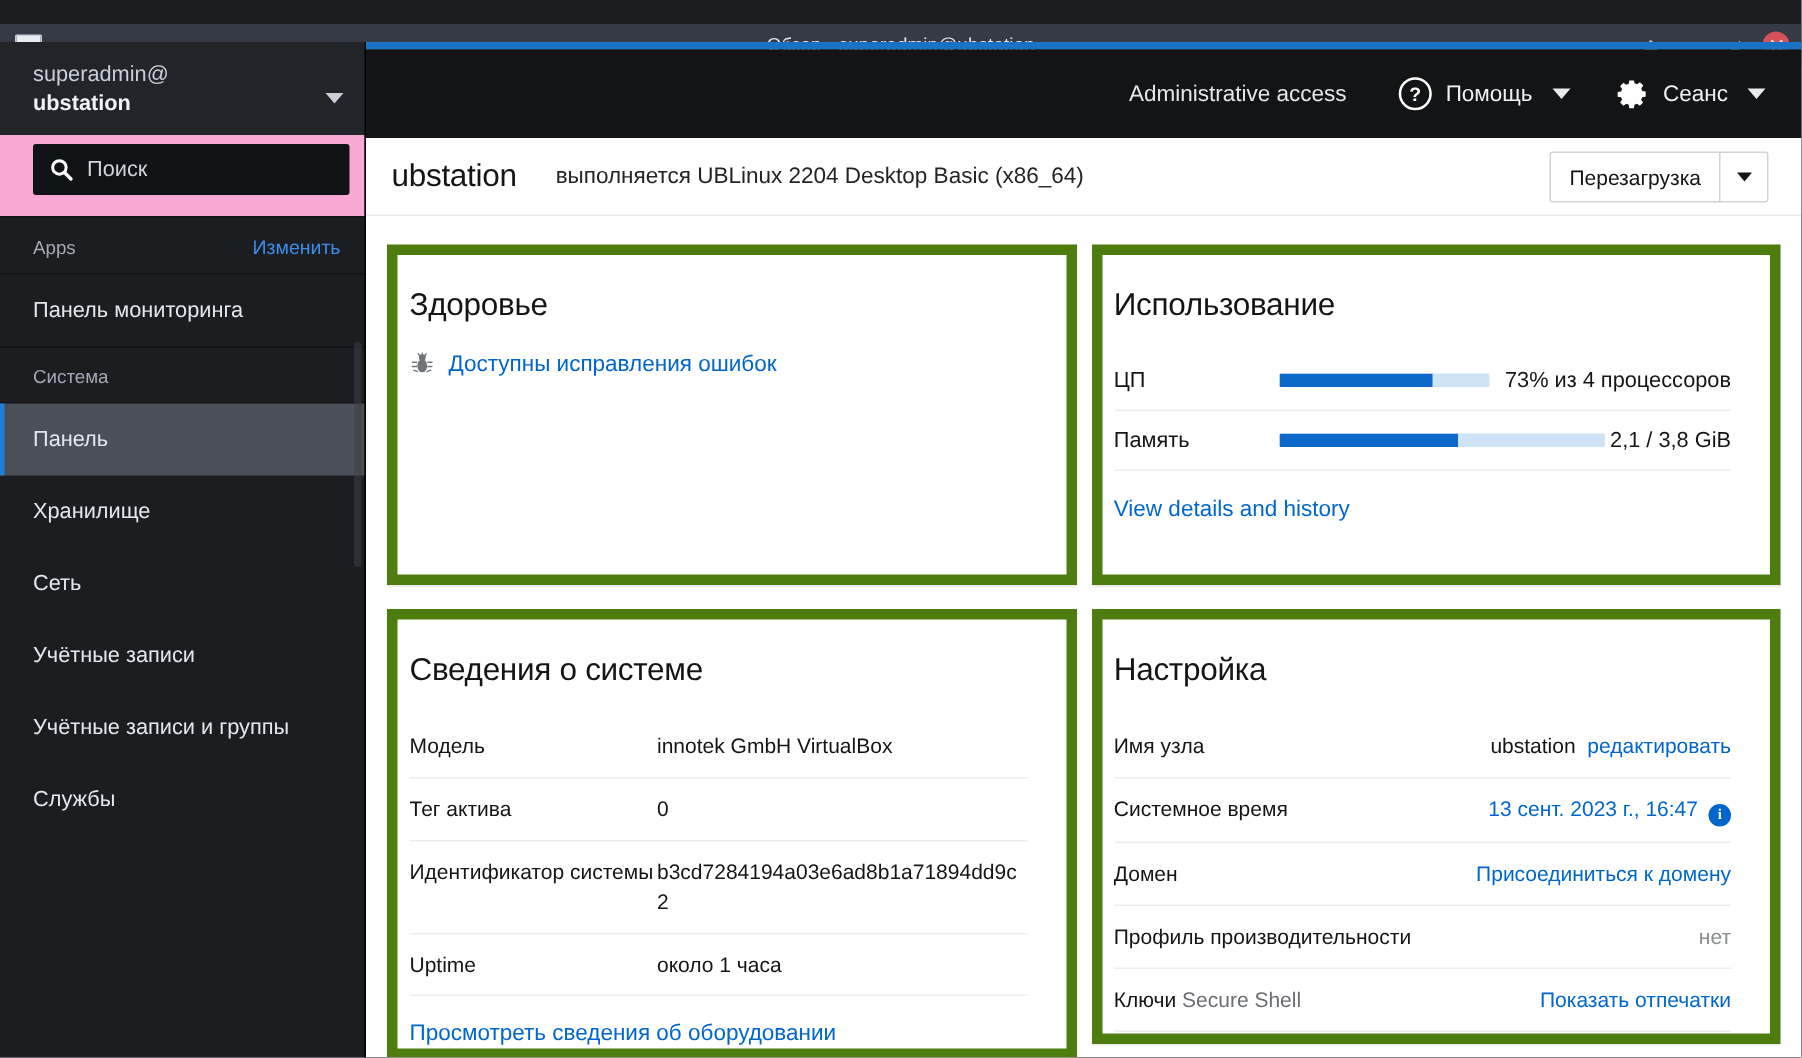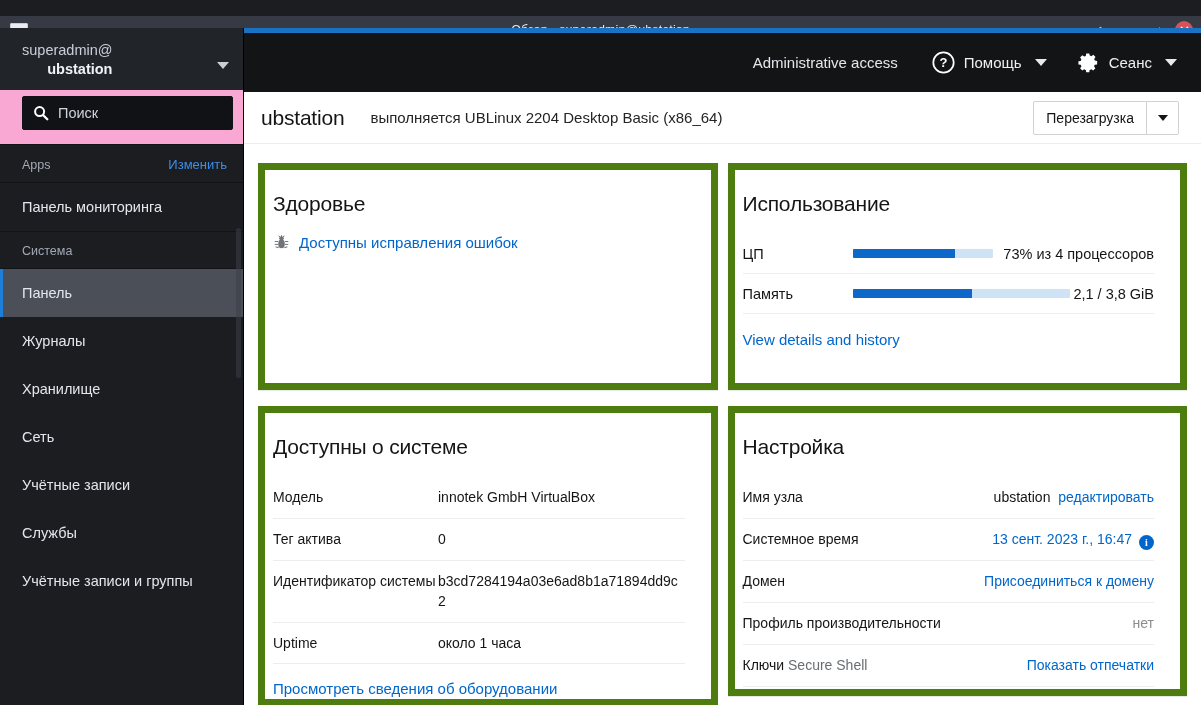--- a/index.html
+++ b/index.html
@@ -46,21 +46,20 @@
     position:absolute;left:0;top:28px;width:244px;height:677px;
     background:#1b1d21;
     border-right:1px solid #000;
     box-sizing:border-box;
     overflow:hidden;
   }
   .sb-account{
     height:62px;padding:8px 14px 0 22px;box-sizing:border-box;
     display:flex;align-items:flex-start;justify-content:space-between;
     background:#212429;
-    text-align:right;
   }
   .sb-acct-text{line-height:1.32;padding-top:5px;}
   .sb-acct-user{font-size:14.5px;color:#c9ced8;}
   .sb-acct-host{font-size:14.5px;color:#f0f2f5;font-weight:bold;}
   .caret{
     width:0;height:0;border-left:6px solid transparent;border-right:6px solid transparent;
     border-top:7px solid #c9ced8;margin-top:26px;
   }
   .sb-search-wrap{background:#f9a8d4;padding:6px 10px 14px 22px;}
   .sb-search{
@@ -263,26 +262,25 @@
     <div class="sb-group">
       <div class="sb-item">Панель мониторинга</div>
     </div>
 
     <div class="sb-section">
       <span class="sb-section-label">Система</span>
     </div>
 
     <div class="sb-group">
       <div class="sb-item active">Панель</div>
-      <div class="sb-item">Журналы</div>
       <div class="sb-item">Хранилище</div>
       <div class="sb-item">Сеть</div>
       <div class="sb-item">Учётные записи</div>
+      <div class="sb-item">Учётные записи и группы</div>
       <div class="sb-item">Службы</div>
-      <div class="sb-item">Учётные записи и группы</div>
     </div>
 
     <div class="sb-scroll"></div>
   </div>
 
   <div class="topaccent"></div>
   <div class="topbar">
 
     <span class="tbi admin">Administrative access</span>
 
@@ -365,21 +363,21 @@
             </span>
           <span class="u-val">2,1 / 3,8 GiB</span>
         </div>
 
         <div class="u-foot">
           <a>View details and history</a>
         </div>
       </div>
 
       <div class="card sysinfo">
-        <h2>Доступны о системе</h2>
+        <h2>Сведения о системе</h2>
         <div class="dl">
           <div class="dl-row">
             <span class="dt">Модель</span>
             <span class="dd">innotek GmbH VirtualBox</span>
           </div>
           <div class="dl-row">
             <span class="dt">Тег актива</span>
             <span class="dd">0</span>
           </div>
           <div class="dl-row">

